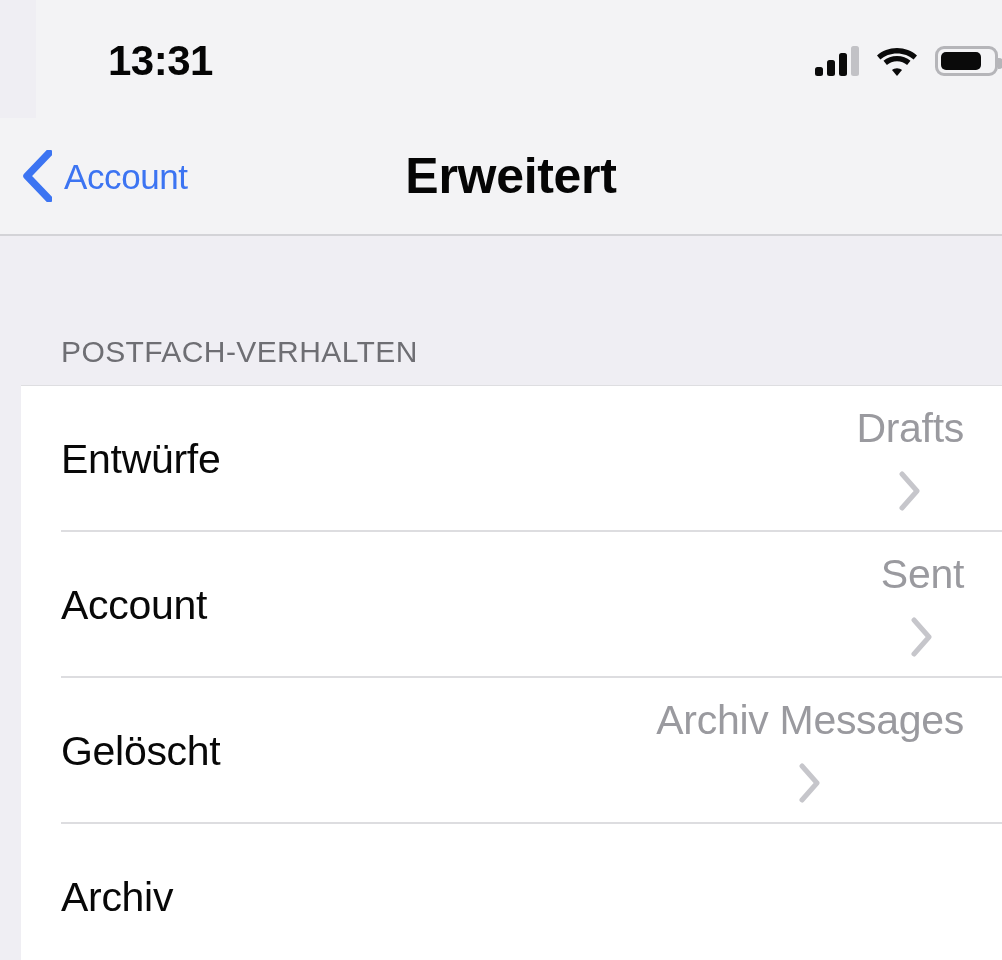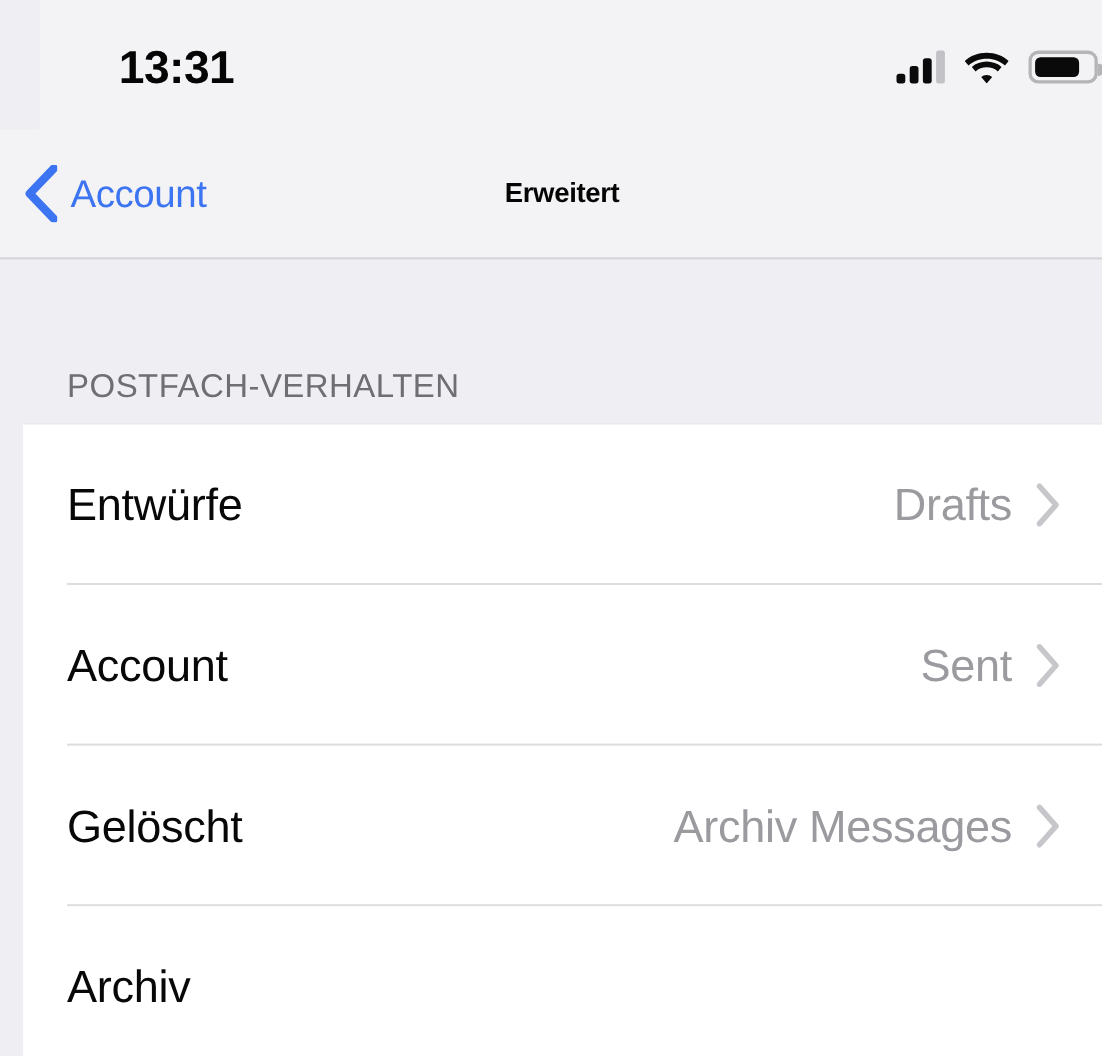--- a/index.html
+++ b/index.html
@@ -127,21 +127,21 @@
     font-size: 35px;
     color: #3C74F2;
     letter-spacing: -0.4px;
     line-height: 1;
   }
 
   .nav-title {
     position: absolute;
     left: 0; right: 0;
     text-align: center;
-    font-size: 25px;
+    font-size: 50px;
     font-weight: bold;
     color: #050505;
     letter-spacing: -0.3px;
     line-height: 1;
     padding-left: 20px;
   }
 
   
   .content {
     position: absolute;
@@ -196,20 +196,21 @@
     letter-spacing: -0.3px;
     line-height: 1;
     flex: 0 0 auto;
   }
 
   .row-right {
     margin-left: auto;
     display: flex;
     align-items: center;
     gap: 22px;
+    flex-direction: column;
   }
 
   .row-value {
     font-size: 41px;
     color: #9A9A9F;
     letter-spacing: -0.3px;
     line-height: 1;
   }
 
   .row-chevron { width: 22px; height: 40px; display: block; }

